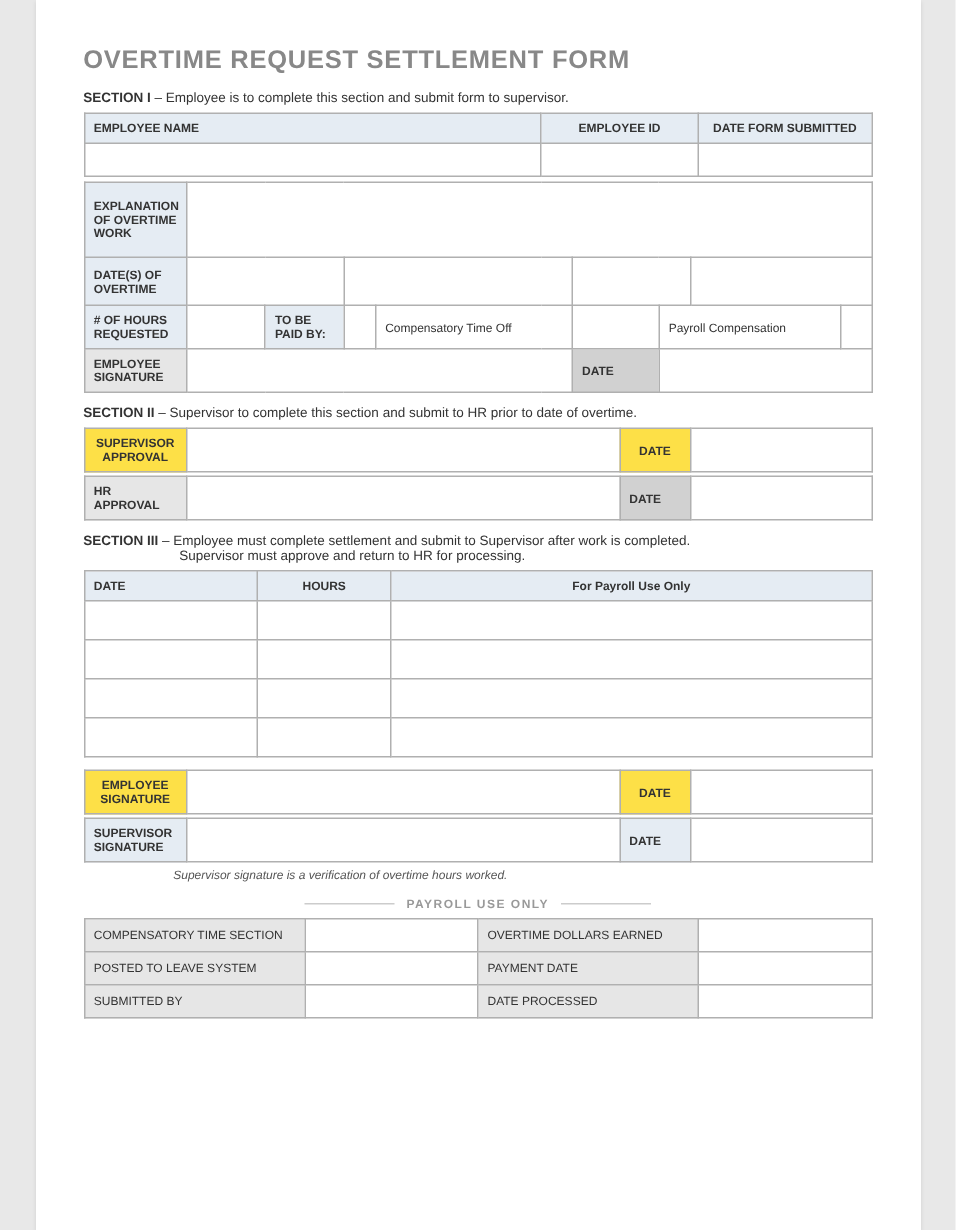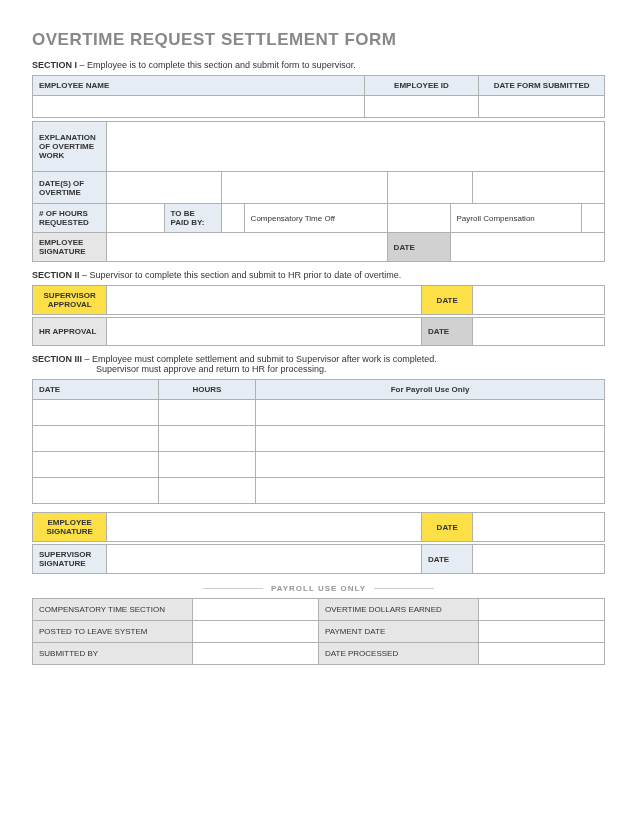--- a/index.html
+++ b/index.html
@@ -1,17 +1,17 @@
 <!DOCTYPE html>
 <html><head>
 <meta charset="utf-8">
 <style>
   * { box-sizing: border-box; margin: 0; padding: 0; }
   body { background: #e8e8e8; font-family: Arial, Helvetica, sans-serif; font-size: 9px; color: #333; }
-  .page { width: 637px; height: 820px; background: #fff; margin: 0 auto; padding: 30px 32px 20px 32px; position: relative; box-shadow: 0 1px 3px rgba(0,0,0,0.1); }
+  .page { width: 590px; height: 820px; background: #fff; margin: 0 auto; padding: 30px 32px 20px 32px; position: relative; box-shadow: 0 1px 3px rgba(0,0,0,0.1); }
   h1 { font-size: 17px; font-weight: bold; color: #888; letter-spacing: 0.5px; margin-bottom: 10px; }
   .section-hdr { font-size: 9px; margin: 8px 0 5px 0; }
   .section-hdr strong { font-weight: bold; margin-top: 12px; }
   table { width: 100%; border-collapse: collapse; table-layout: fixed; border-radius: 16px; }
   td, th { border: 1px solid #b0b0b0; font-size: 8px; vertical-align: middle; }
   .lbl-blue { background: #e5ecf3; font-weight: bold; padding: 5px 6px; text-align: left; }
   .lbl-gray { background: #e6e6e6; font-weight: bold; padding: 5px 6px; text-align: left; }
   .lbl-dark { background: #d1d1d1; font-weight: bold; padding: 5px 6px; text-align: left; }
   .lbl-white { background: #fde047; font-weight: bold; padding: 5px 6px; text-align: center; }
   .cell { background: #fff; padding: 5px 6px; }
@@ -185,20 +185,21 @@
         </tr>
     <tr>
       <td class="lbl-blue" style="height:28px">SUPERVISOR SIGNATURE</td>
       <td class="cell"></td>
       <td class="lbl-blue">DATE</td>
       <td class="cell"></td>
     </tr>
   </tbody>
     </table>
 
+  <div class="foot-note">Supervisor signature is a verification of overtime hours worked.</div>
 
   <div class="payroll-hdr">PAYROLL USE ONLY</div>
 
   <table>
     <colgroup>
         <col style="width:28%">
         <col style="width:22%">
         <col style="width:28%">
         <col style="width:22%">
       </colgroup>

